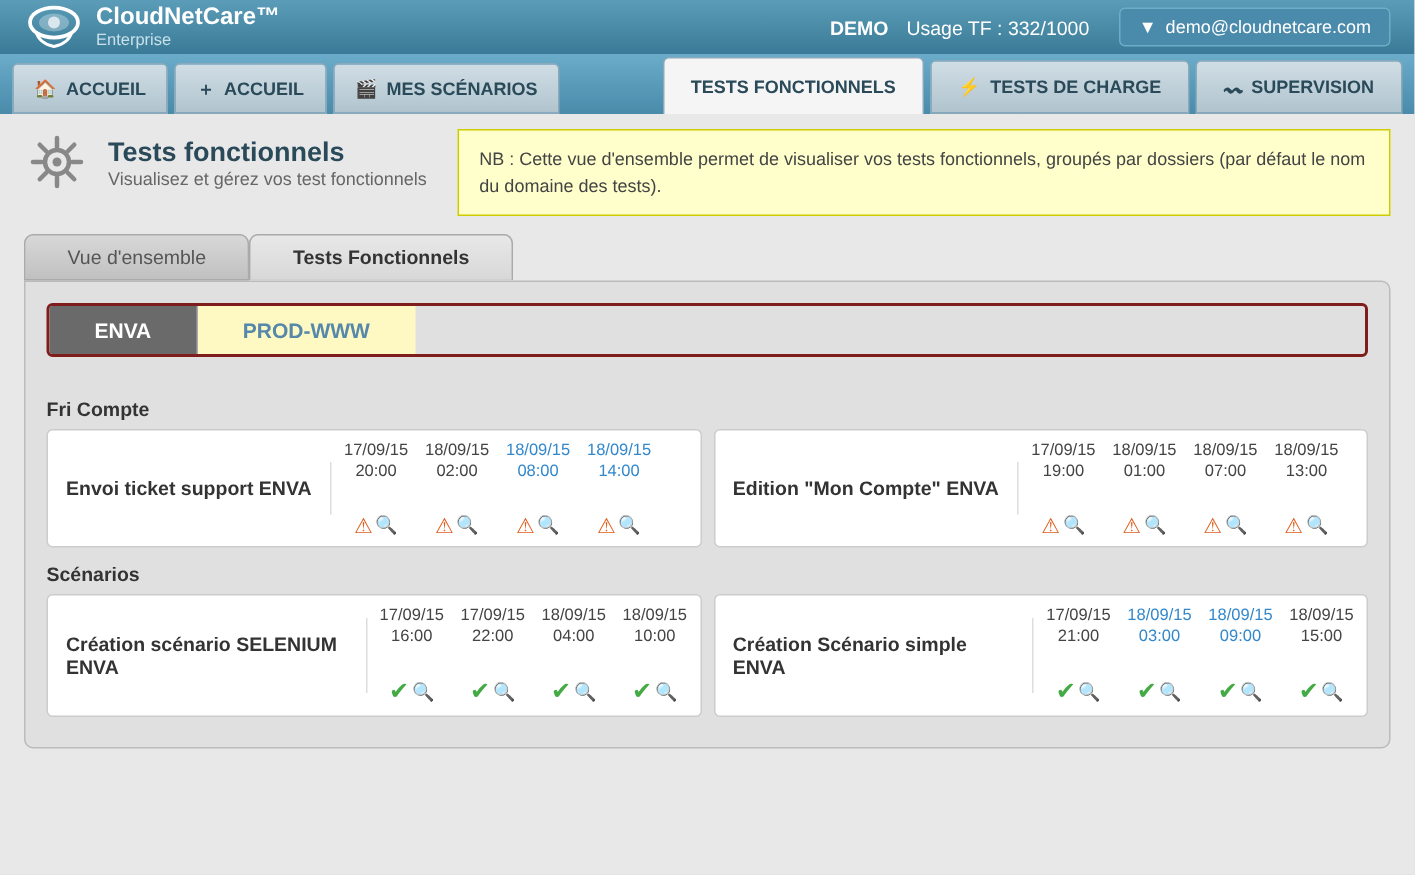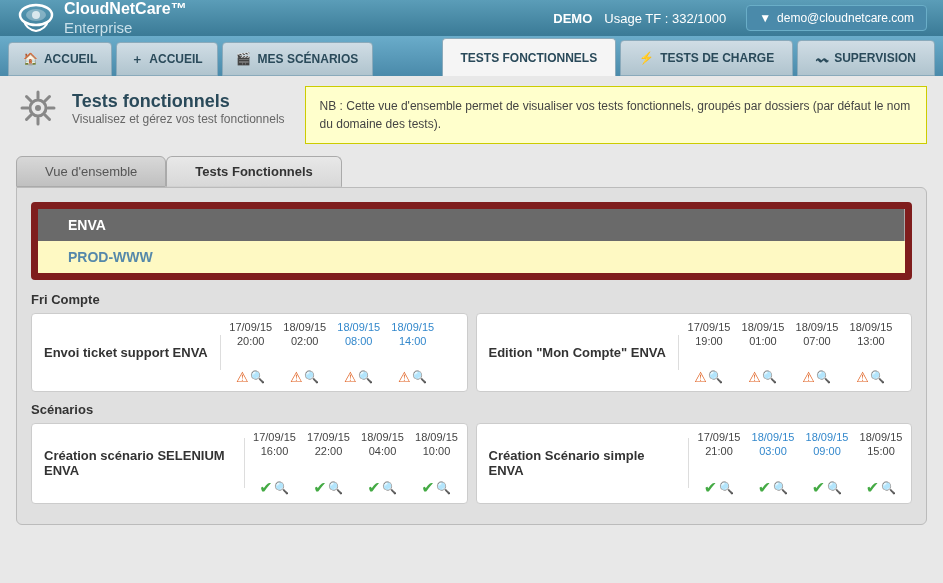--- a/index.html
+++ b/index.html
@@ -19,21 +19,21 @@
       align-items: center;
       margin-right: auto;
     }
     .logo-icon {
       width: 40px;
       height: 34px;
       margin-right: 8px;
     }
     .logo-text { line-height: 1.2; }
     .logo-name { font-size: 16px; font-weight: bold; color: white; }
-    .logo-sub { font-size: 15px; color: #c8e0ea; }
+    .logo-sub { font-size: 11px; color: #c8e0ea; }
     .header-demo { font-size: 13px; font-weight: bold; color: white; margin-right: 12px; }
     .header-usage { font-size: 13px; color: white; margin-right: 20px; }
     .header-user {
       background: #4a8aaa;
       border: 1px solid #6aaec8;
       border-radius: 4px;
       padding: 5px 12px;
       color: white;
       font-size: 12px;
       cursor: pointer;
@@ -148,25 +148,24 @@
     .main-panel {
       background: #e0e0e0;
       border: 1px solid #bbb;
       border-radius: 0 6px 6px 6px;
       padding: 14px;
     }
 
     
     .env-tabs {
       display: flex;
-      margin-bottom: 12px;
+      margin-bottom: 27px;
       border-radius: 4px;
       overflow: hidden;
-      border: 7px solid #7f1d1d;
-      flex-direction: column;
+      border: 2px solid #7f1d1d;
     }
     .env-tab {
       padding: 8px 30px;
       font-size: 14px;
       font-weight: bold;
       cursor: pointer;
       border-right: 1px solid #aaa;
     }
     .env-tab.active {
       background: #6a6a6a;

